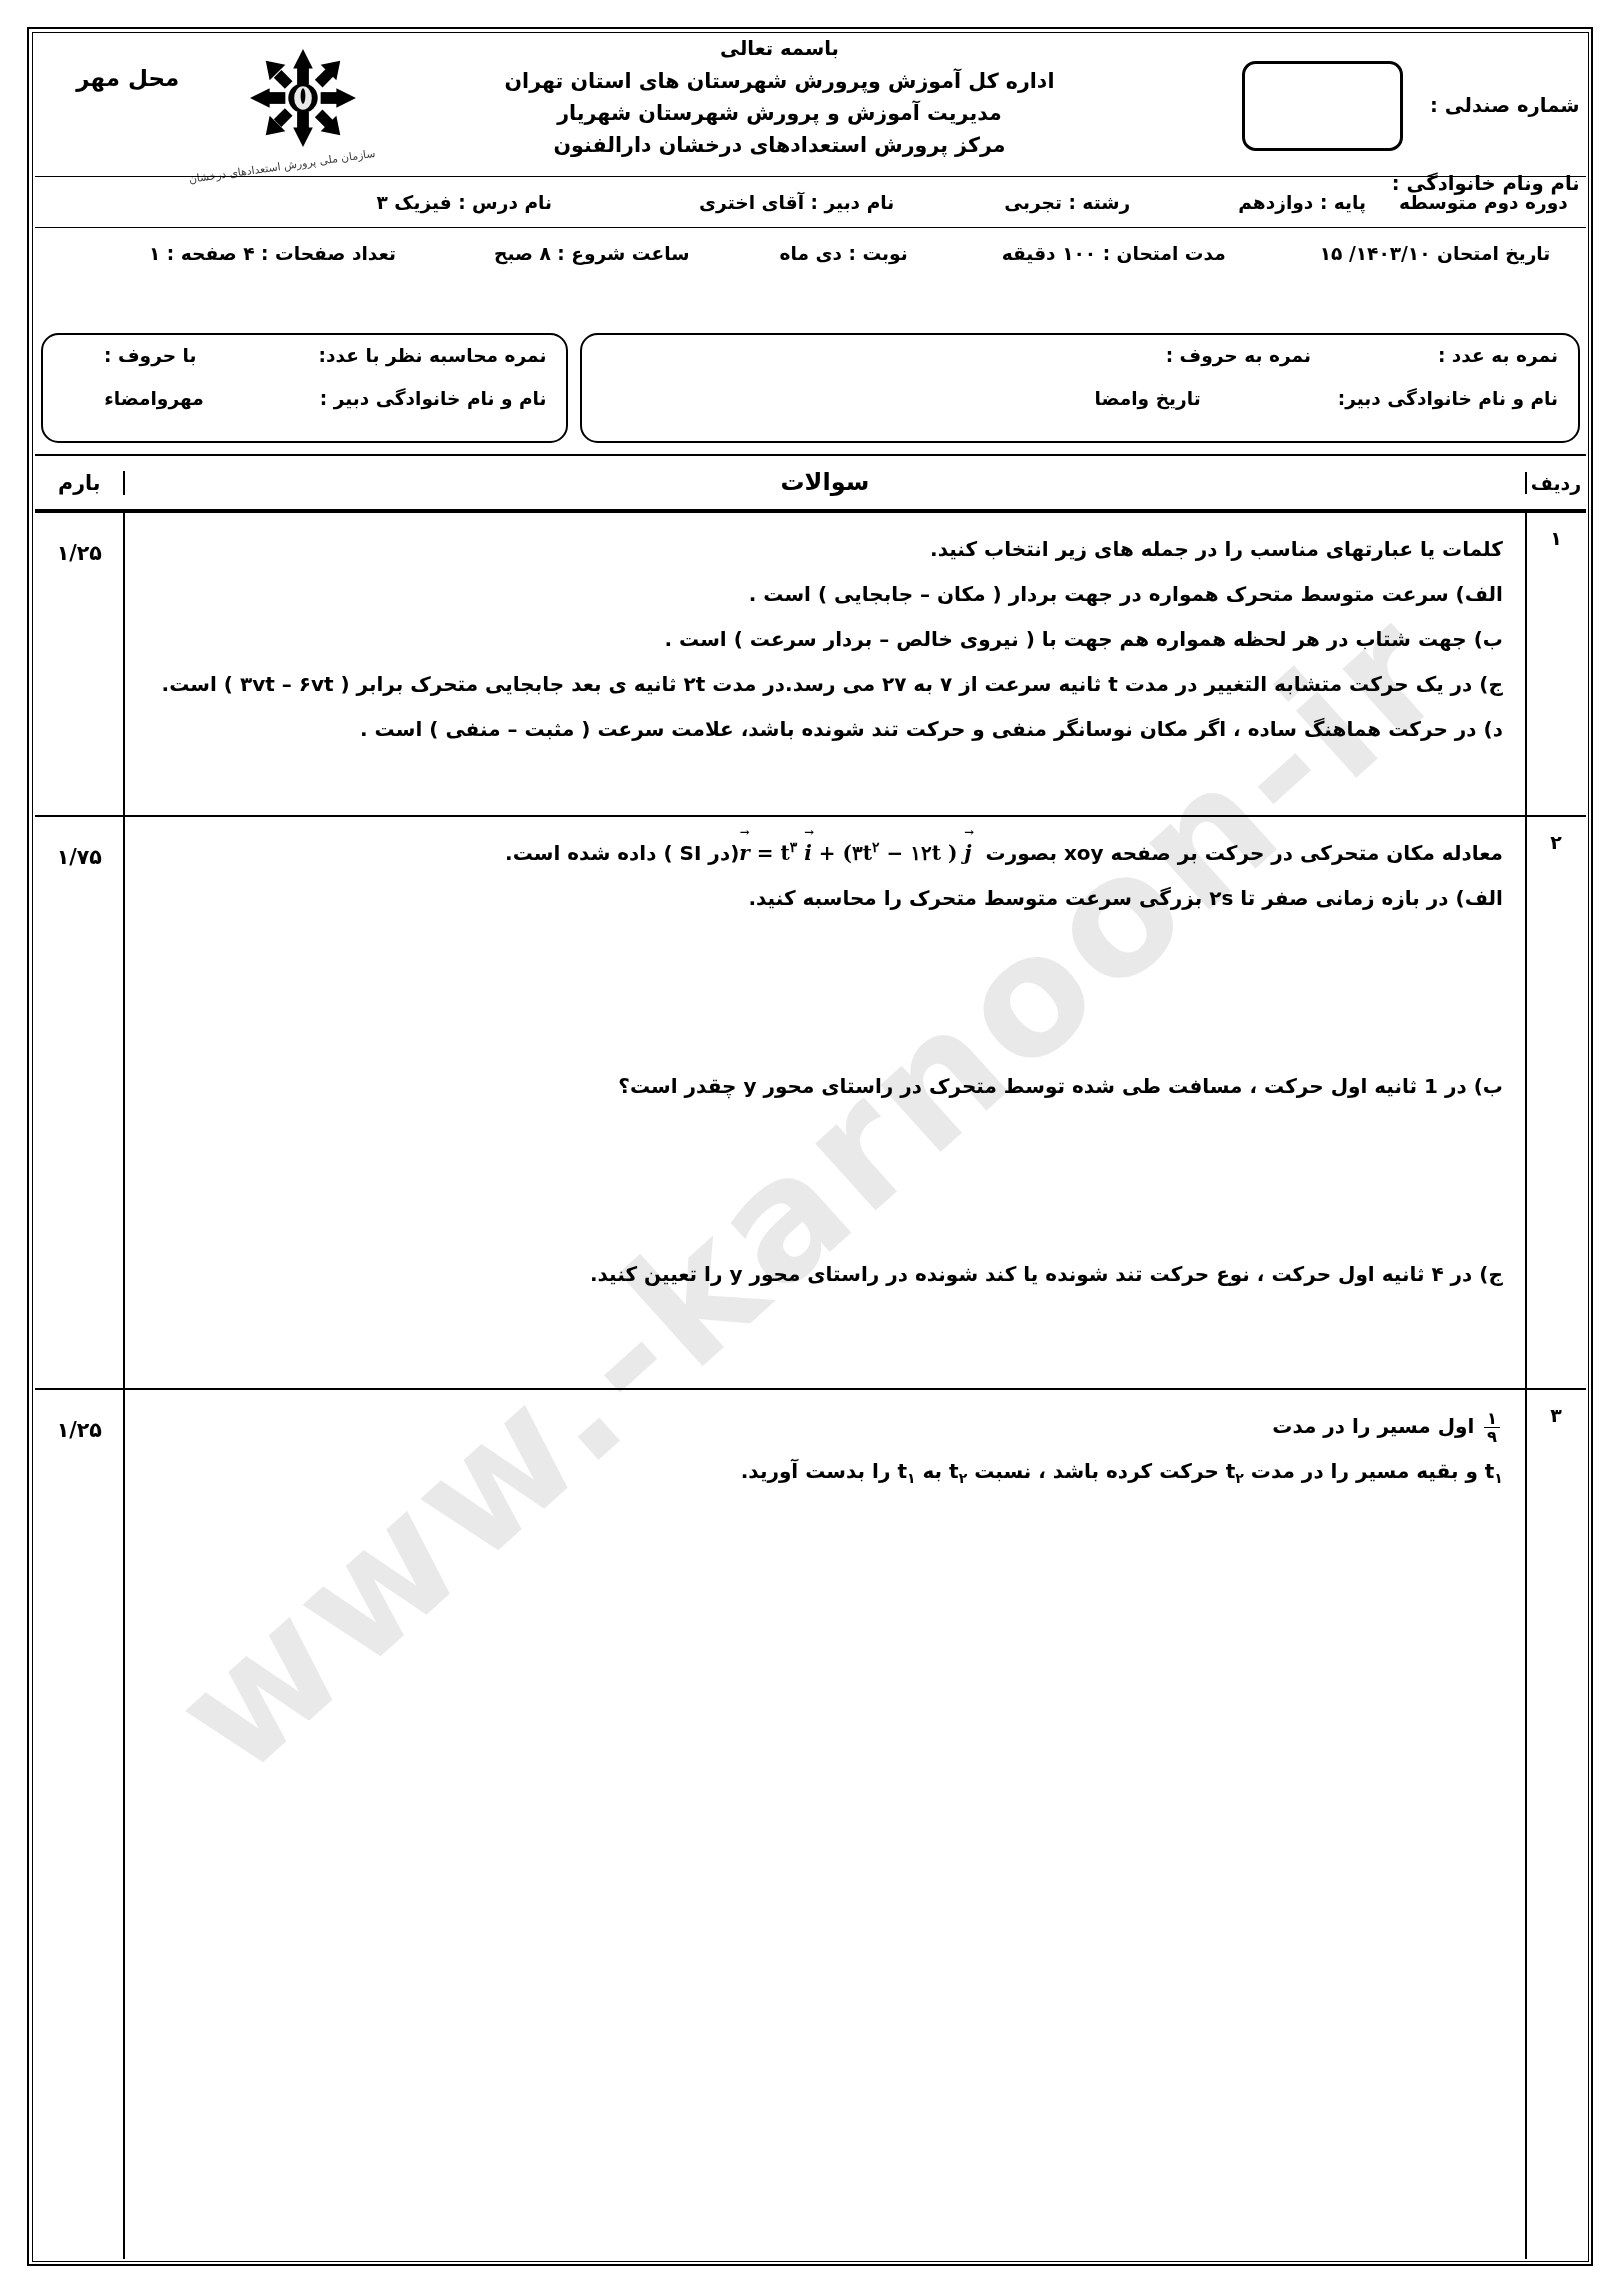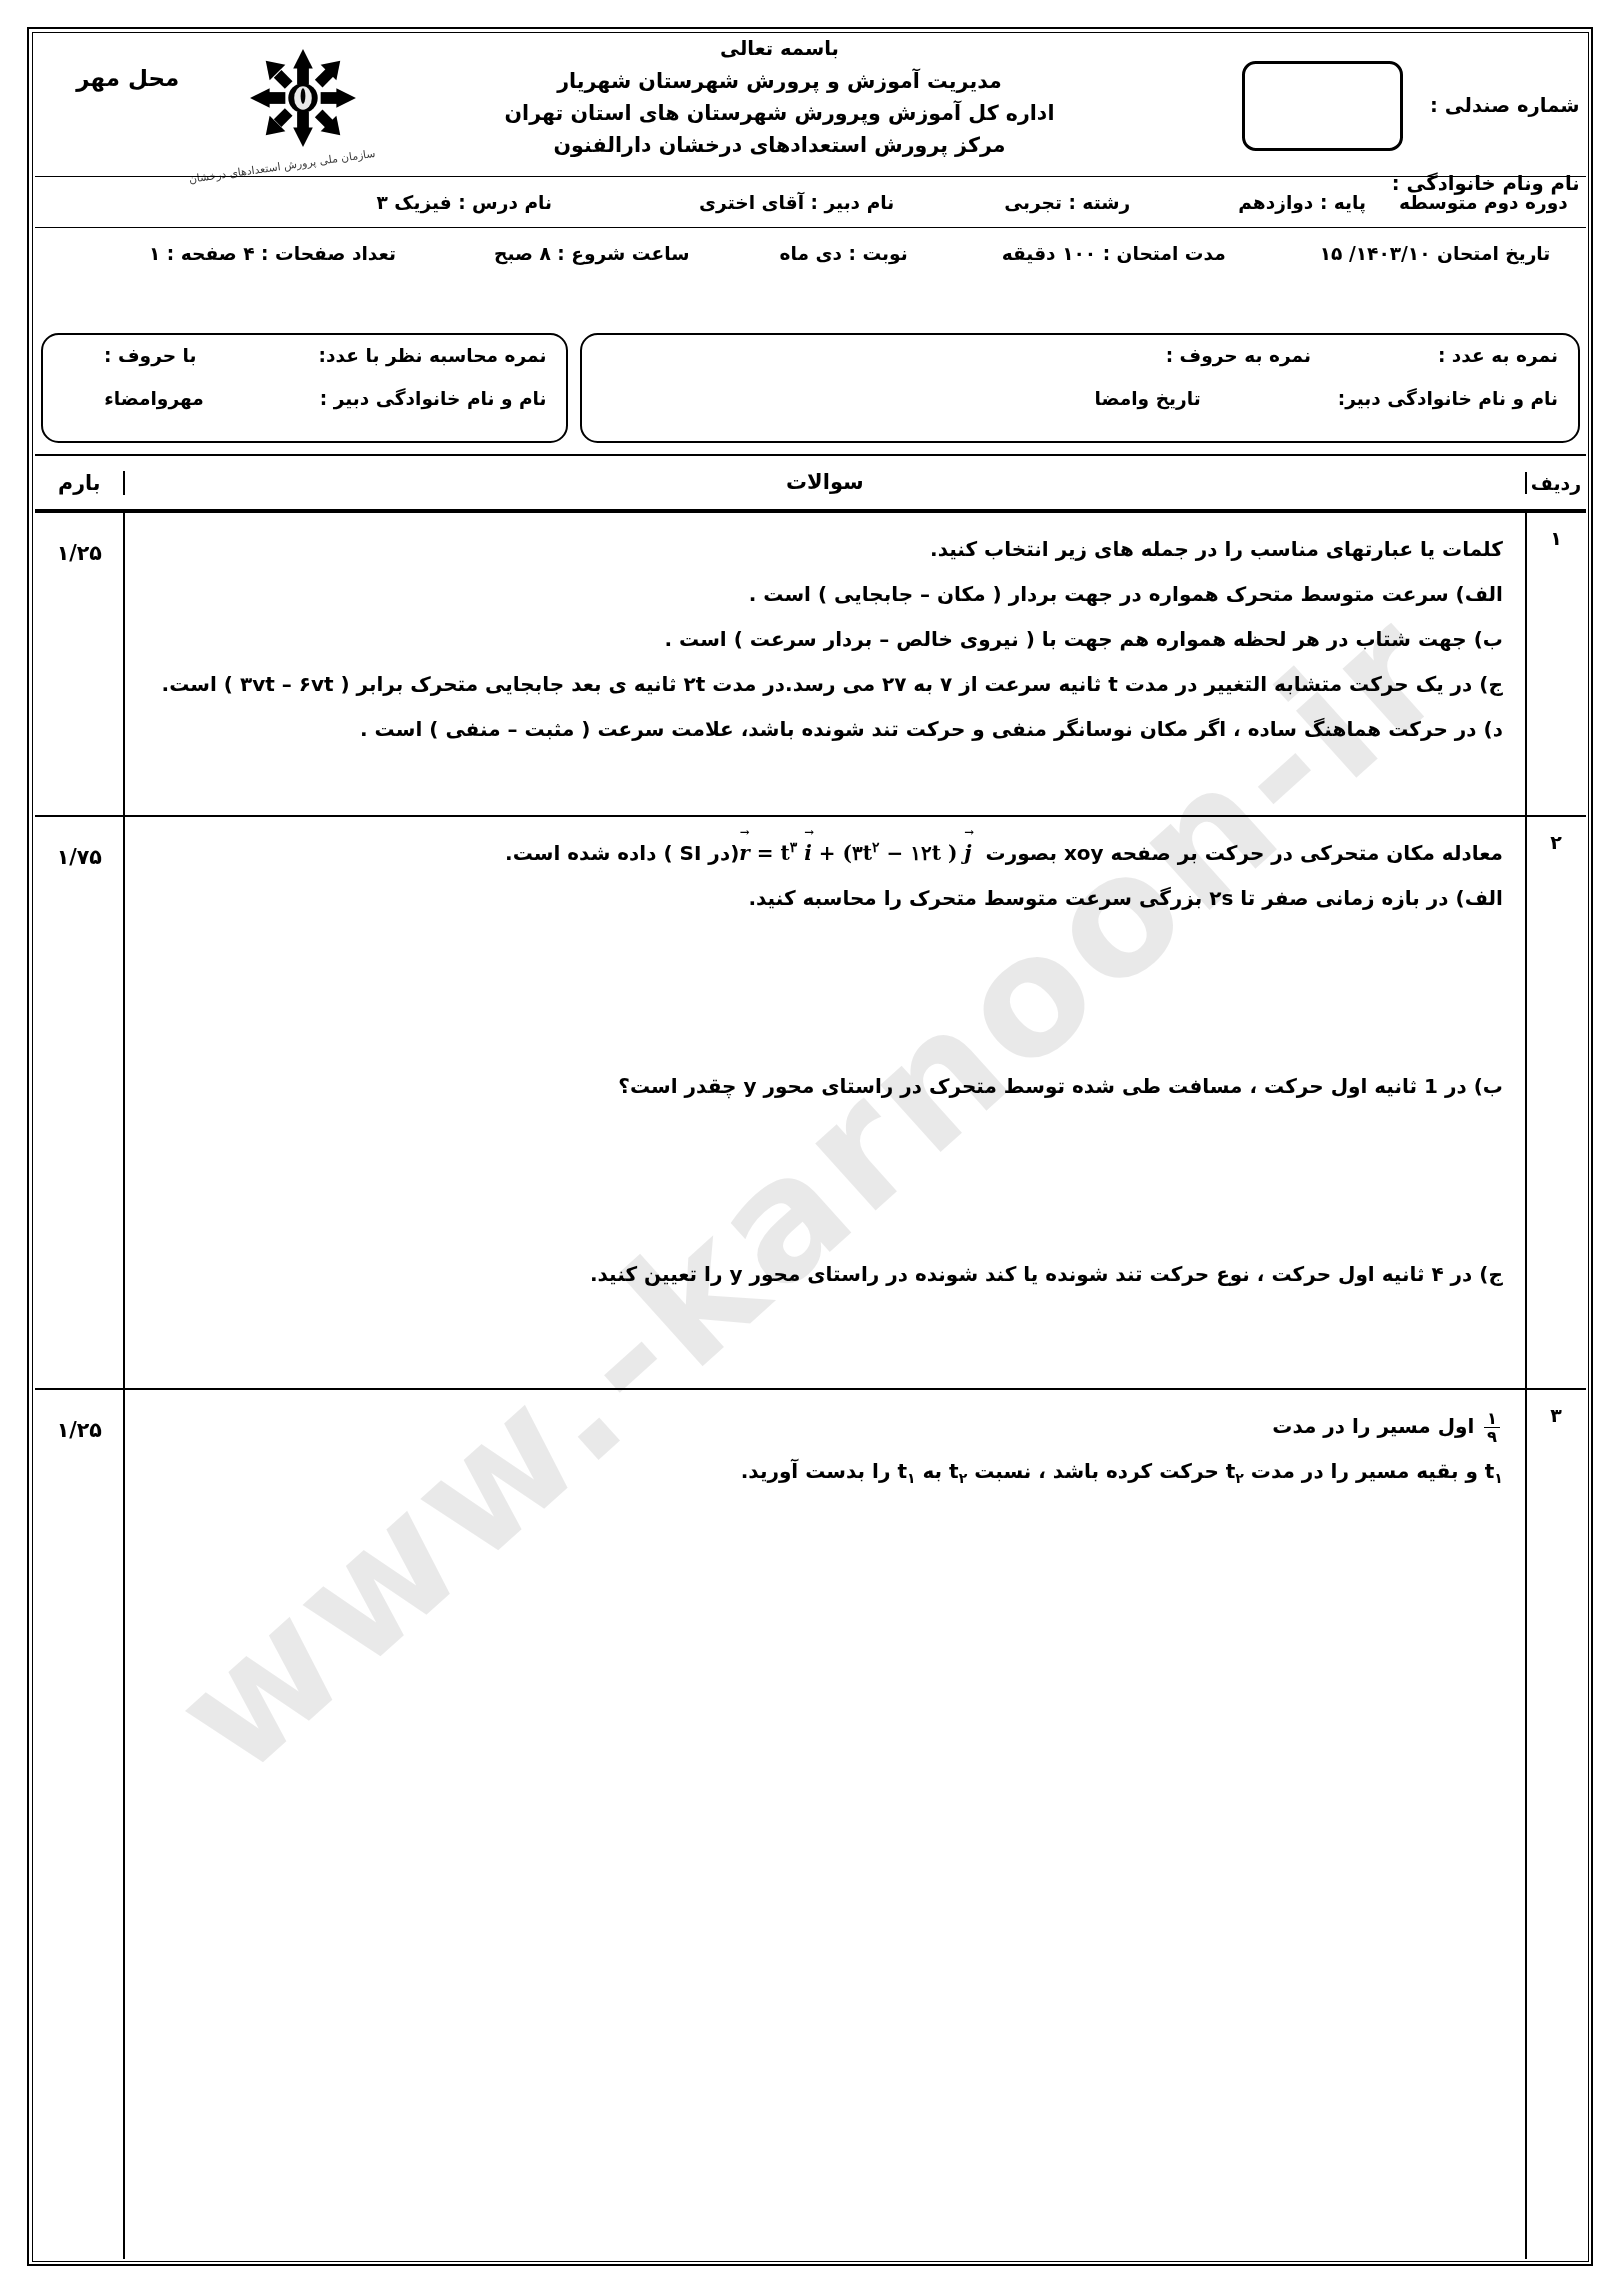--- a/index.html
+++ b/index.html
@@ -243,21 +243,21 @@
     width: 90px;
     flex: 0 0 90px;
     border-right: 2px solid #000;
     text-align: center;
     padding-top: 27.4px;
     font-size: 20.6px;
     font-weight: bold;
   }
   .trow.head .c-radif,
   .trow.head .c-barem { padding-top: 0; }
-  .trow.head .c-soal  { padding: 0; text-align: center; font-size: 21px; }
+  .trow.head .c-soal  { padding: 0; text-align: center; font-size: 24px; }
 
   .q1 { min-height: 304px; }
   .q2 { min-height: 573px; }
   .q3 { flex: 1 1 auto; }
 
   .qline { margin: 0 0 3.9px 0; }
   .qline.gap-xl { margin-bottom: 147px; }
 
   .eq { direction: ltr; unicode-bidi: isolate; font-family: "DejaVu Serif", serif; }
   .ital { font-family: "DejaVu Serif", serif; font-style: italic; }
@@ -302,22 +302,22 @@
           <span>شماره صندلی :</span>
           <span class="seat-box"></span>
         </div>
         <div class="line l2">
           <span>نام ونام خانوادگی :</span>
         </div>
       </div>
 
       <div class="hdr-center">
         <div class="basmeh">باسمه تعالی</div>
+        <div class="org-line">اداره کل آموزش وپرورش شهرستان های استان تهران</div>
         <div class="org-line">مدیریت آموزش و پرورش شهرستان شهریار</div>
-        <div class="org-line">اداره کل آموزش وپرورش شهرستان های استان تهران</div>
         <div class="org-line">مرکز پرورش استعدادهای درخشان دارالفنون</div>
       </div>
 
       <div class="hdr-left">
         <div class="mohr-label">محل مهر</div>
         <div class="logo-wrap">
           <svg width="110" height="102" viewBox="0 0 112 104">
             <g fill="#000">
               <polygon points="56,2 66,22 46,22"></polygon>
               <rect x="50" y="20" width="12" height="18"></rect>

